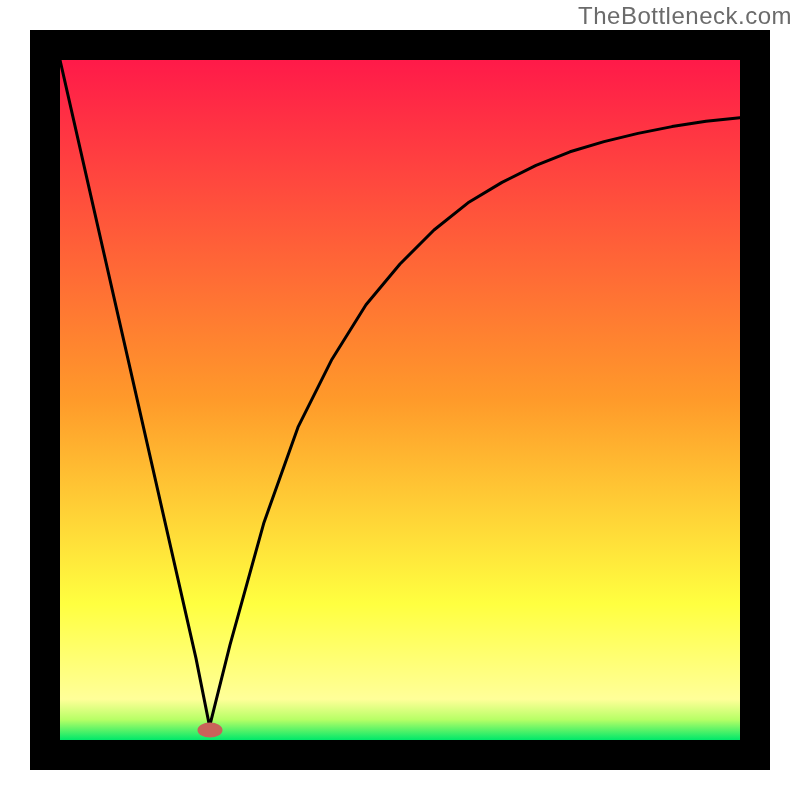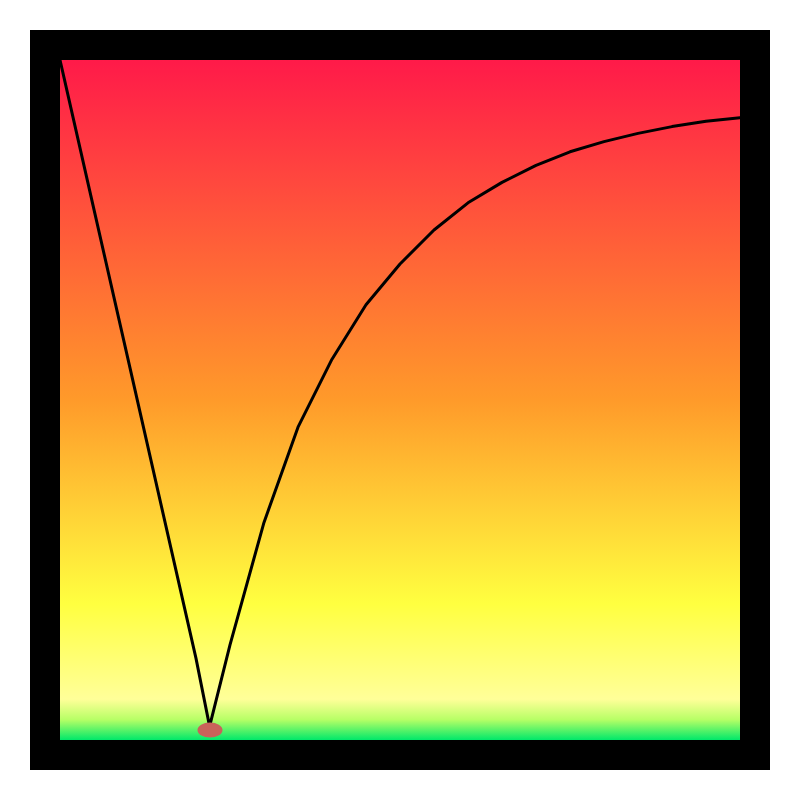--- a/index.html
+++ b/index.html
@@ -54,20 +54,21 @@
     border-radius: 50% / 50%;
     background: #c9625a;
     transform: translate(-50%, -50%);
     z-index: 3;
   }
 </style>
 </head>
 <body>
 
 <div class="wrap">
+  <div class="watermark">TheBottleneck.com</div>
 
   <div class="frame"></div>
 
   <div class="plot">
     <svg viewBox="0 0 680 680" preserveAspectRatio="none">
       <defs>
         <linearGradient id="bg-grad" x1="0" y1="0" x2="0" y2="1">
         <stop offset="0%" stop-color="#ff1a49"></stop>
             <stop offset="50%" stop-color="#ff9a2a"></stop>
             <stop offset="80%" stop-color="#ffff40"></stop>

